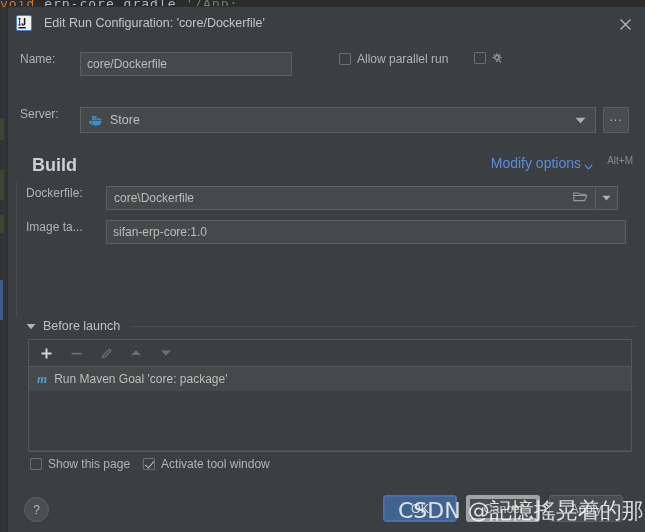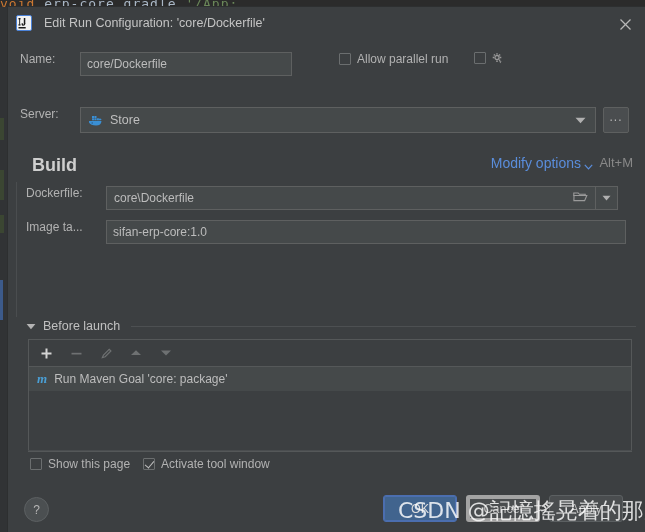--- a/index.html
+++ b/index.html
@@ -263,21 +263,21 @@
     position: absolute;
     right: 40px;
     top: 4px;
     cursor: pointer;
   }
   .modify-shortcut {
     position: absolute;
     right: 0;
     top: 0;
     color: #888888;
-    font-size: 13px;
+    font-size: 10px;
     white-space: nowrap;
   }
   .build-sep {
     position: absolute;
     left: 8px;
     top: 175px;
     width: 1px;
     height: 135px;
     background: #4a4d4f;
   }

